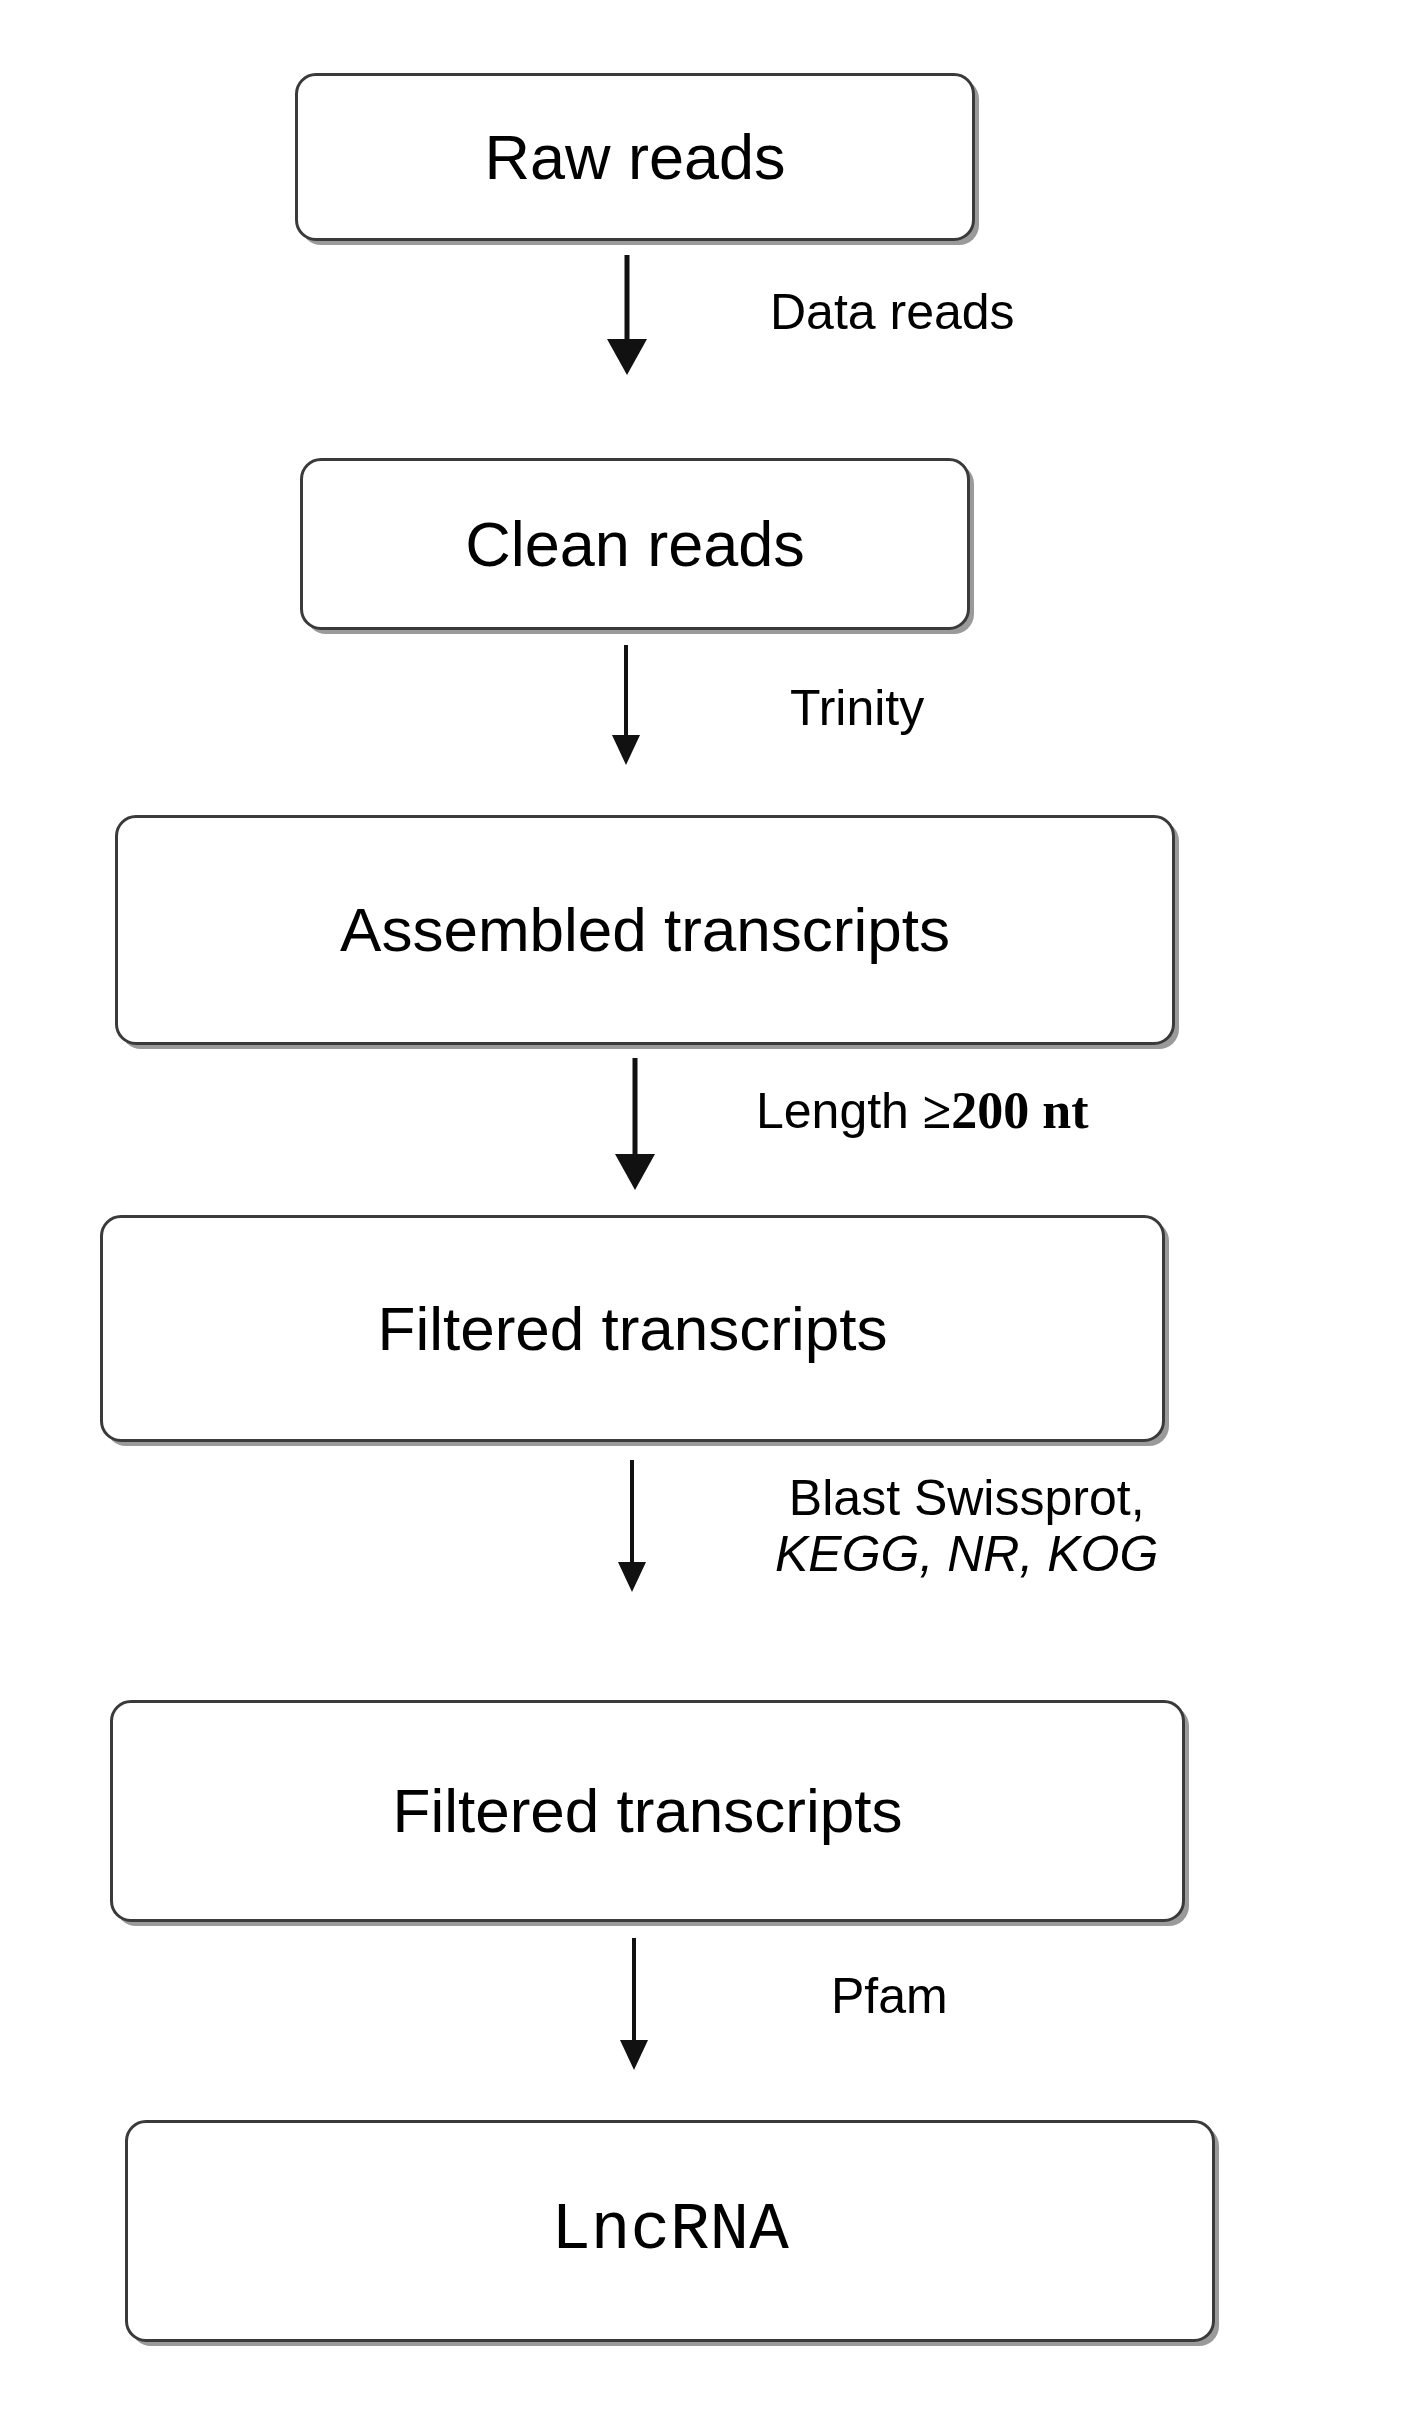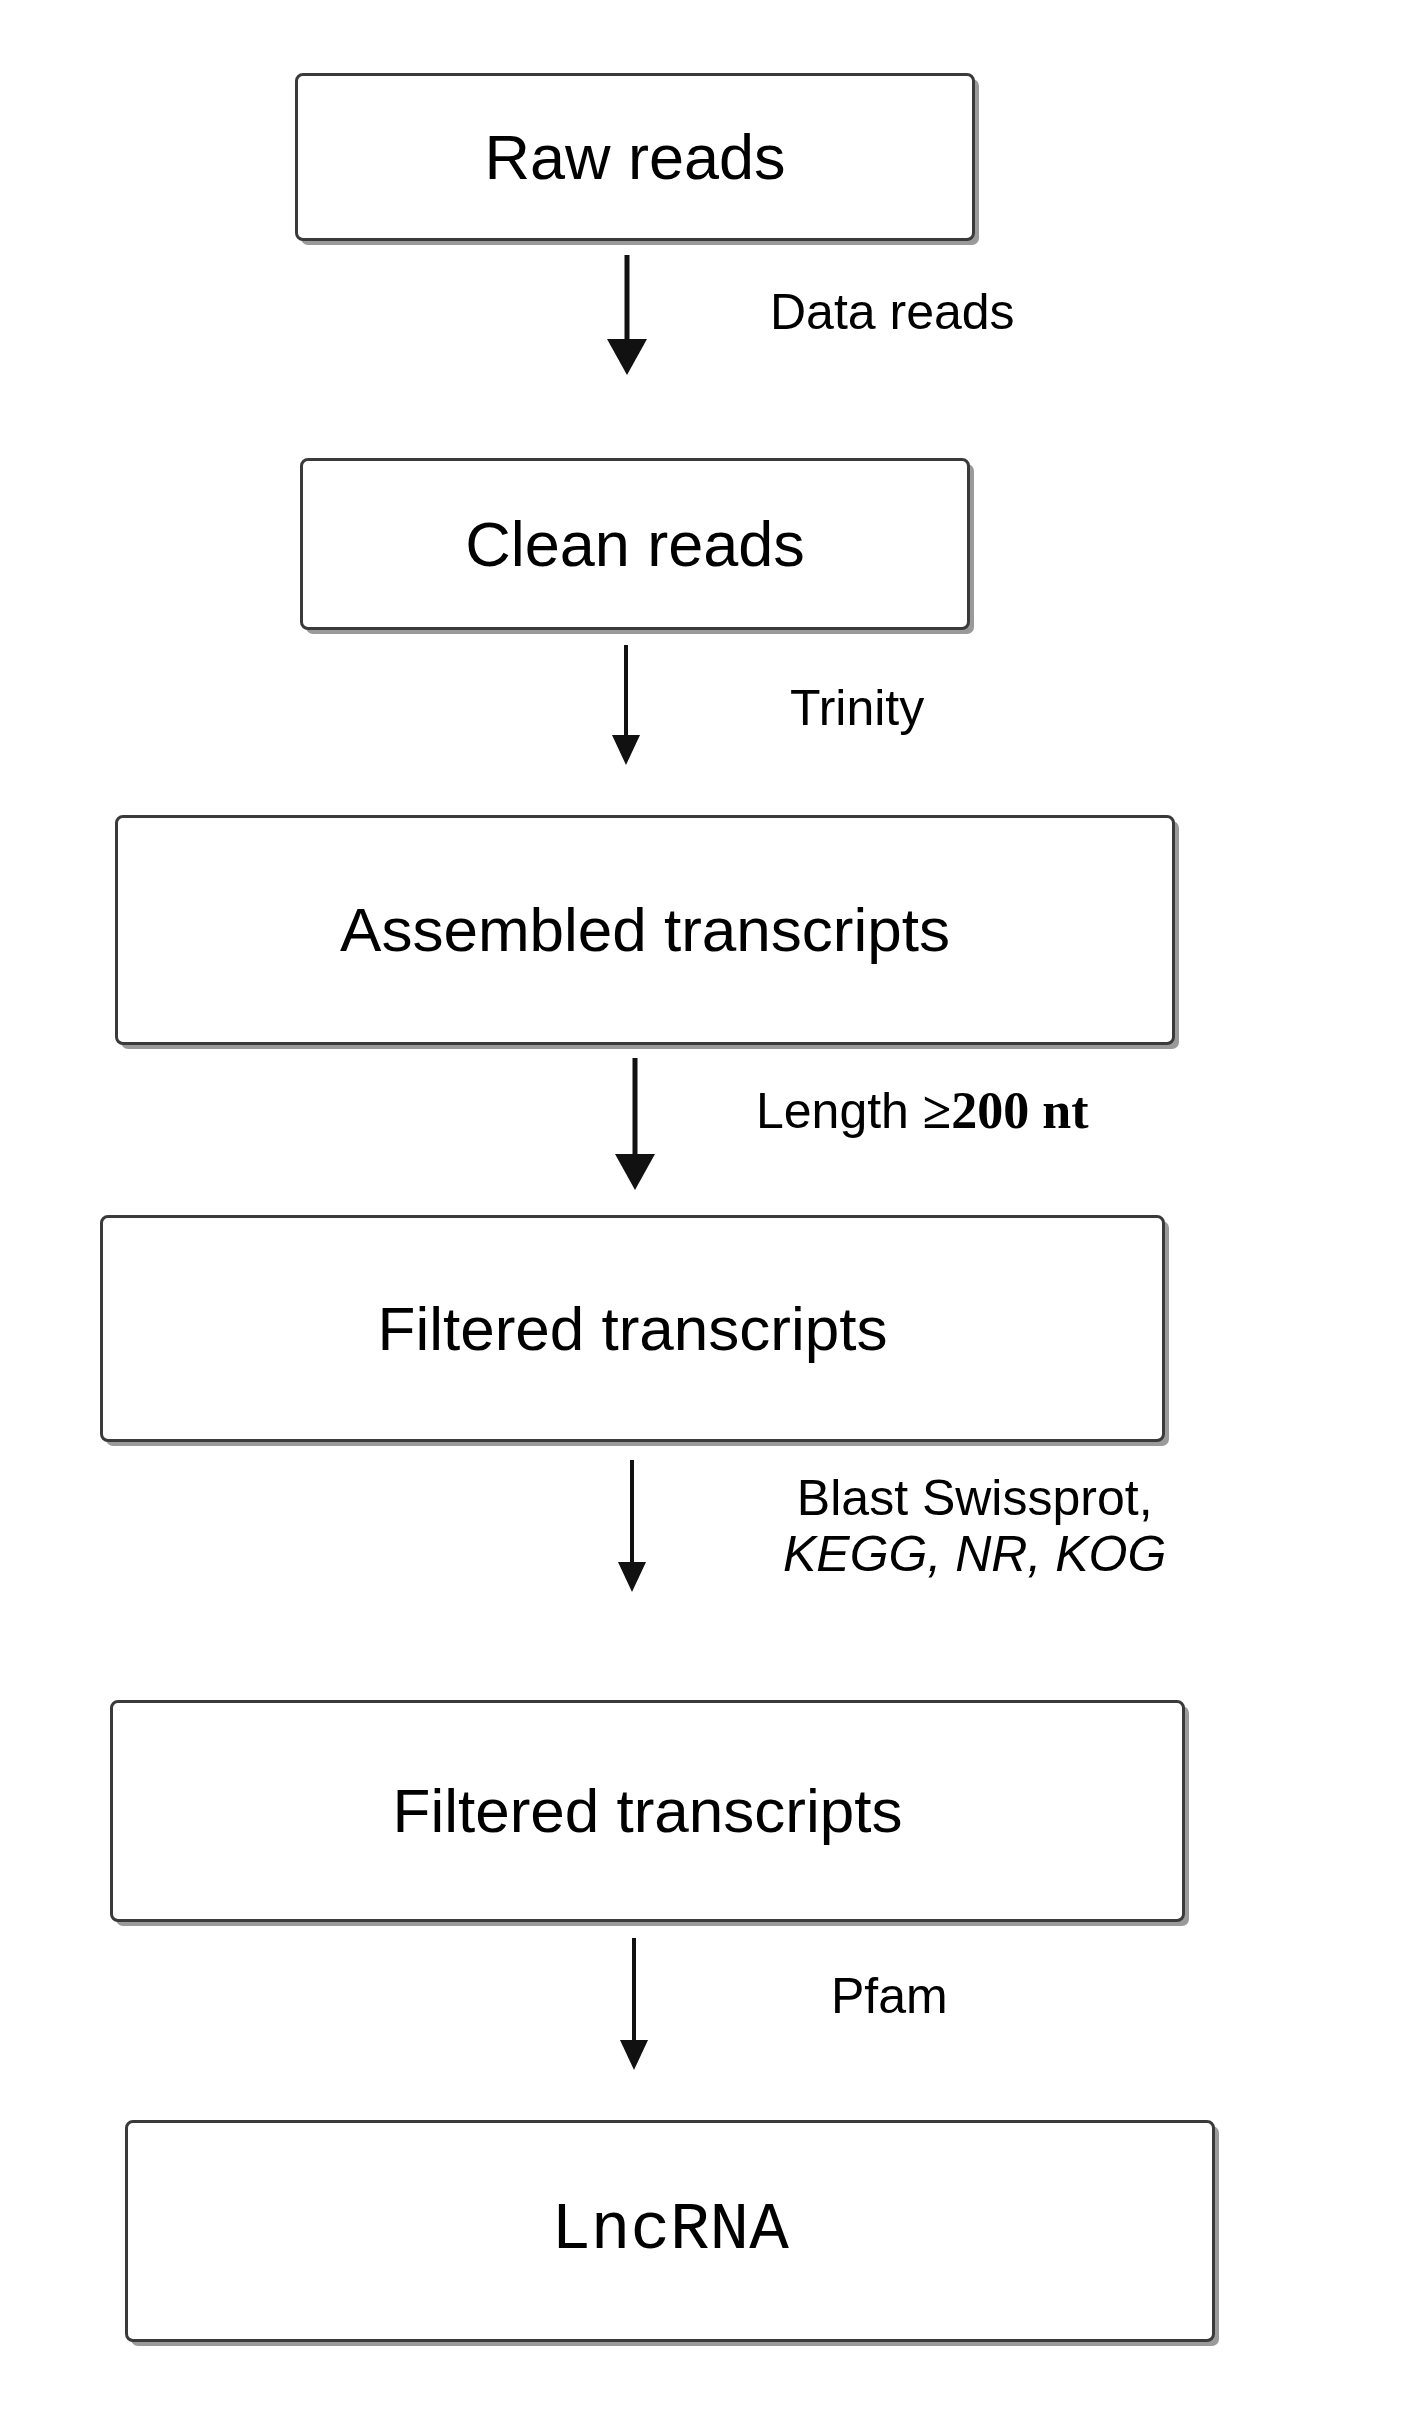--- a/index.html
+++ b/index.html
@@ -17,21 +17,21 @@
     background: #ffffff;
     overflow: hidden;
   }
 
   
   .node {
     position: absolute;
     box-sizing: border-box;
     background: #ffffff;
     border: 3px solid #3a3a3a;
-    border-radius: 8px;
+    border-radius: 21px;
     display: flex;
     align-items: center;
     justify-content: center;
     box-shadow: 5px 5px 0 -1px rgba(120,120,120,0.75);
   }
   .node-label {
     color: #000000;
     font-family: "Liberation Sans", sans-serif;
     font-weight: 400;
     line-height: 1.05;
@@ -111,21 +111,21 @@
     text-align: left;
   }
   #label-data-filter { left: 770px;  top: 284px; }
   #label-trinity     { left: 790px;  top: 680px; }
   #label-length      { left: 756px;  top: 1082px; white-space: nowrap; }
   #label-length .serif-bold {
     font-family: "Liberation Serif", serif;
     font-weight: 700;
     font-size: 52px;
   }
-  #label-blast       { left: 775px;  top: 1470px; text-align: center; margin-left: 8px; }
+  #label-blast       { left: 775px;  top: 1470px; text-align: center; }
   #label-blast .l2   { display: block; font-style: italic; }
   #label-pfam        { left: 831px;  top: 1968px; }
 </style>
 </head>
 <body>
 
 <div id="canvas">
 
   <div class="node" id="node-raw-reads">
     <span class="node-label">Raw reads</span>

